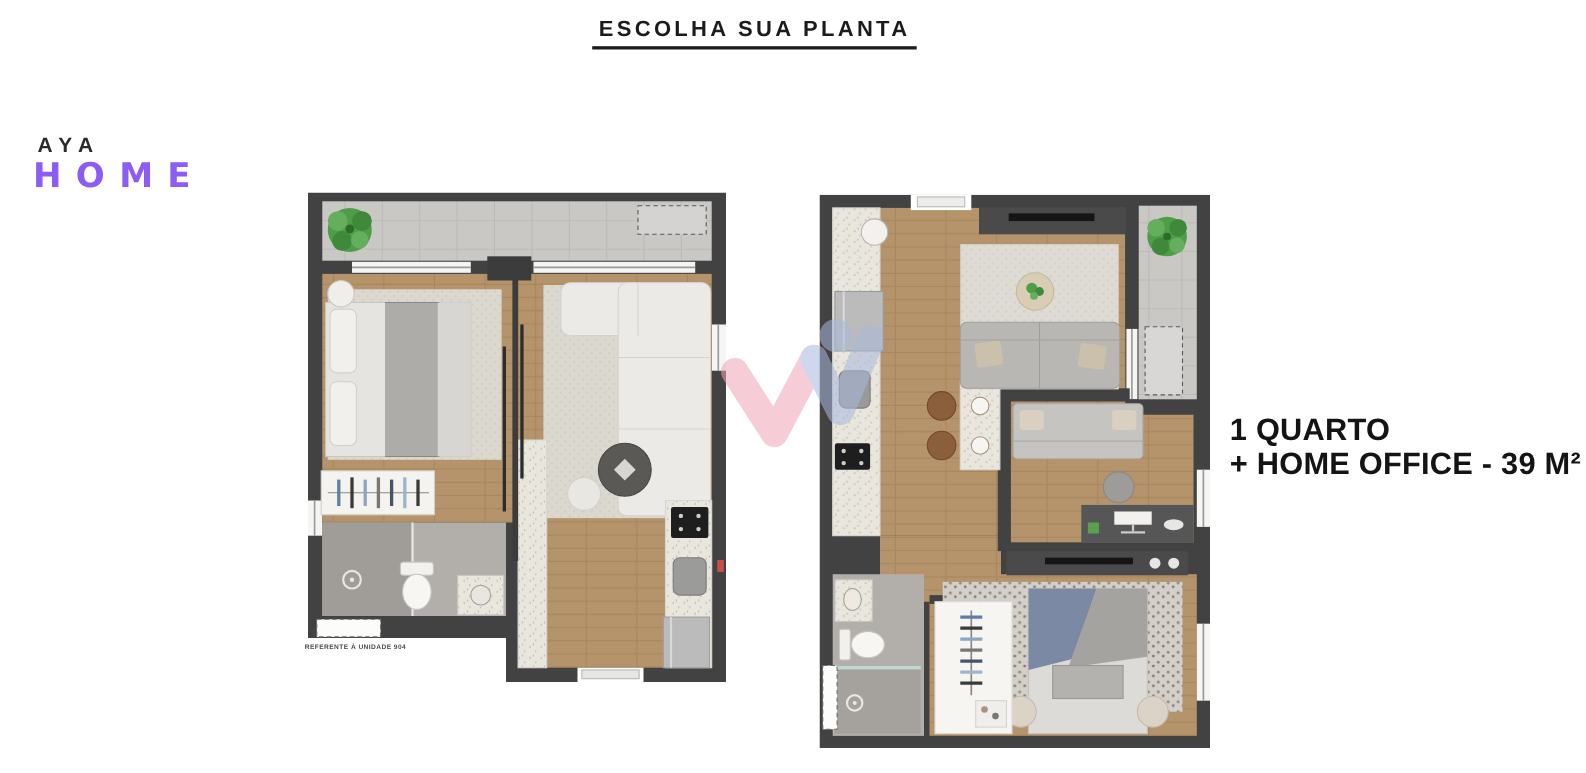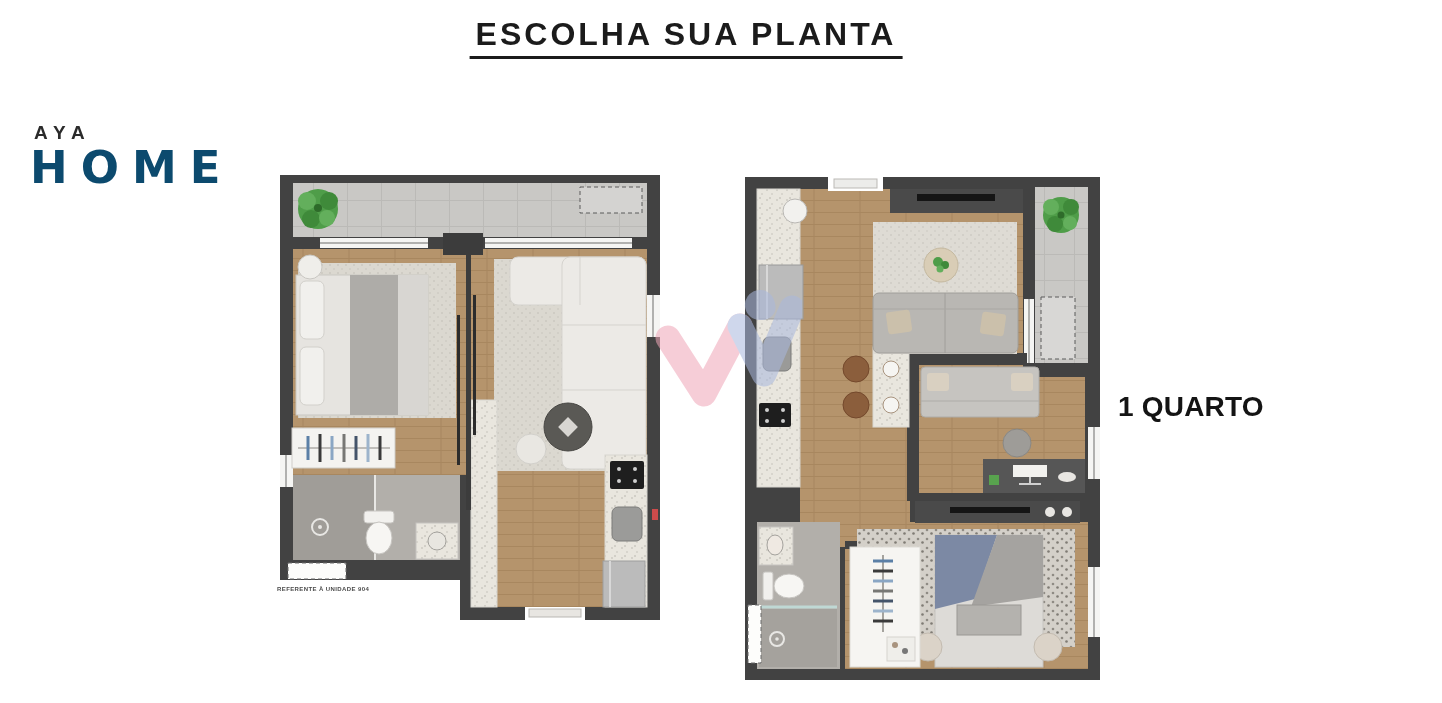--- a/index.html
+++ b/index.html
@@ -1,28 +1,28 @@
 <!DOCTYPE html>
 <html><head>
 <meta charset="utf-8">
 <style>
   html,body{margin:0;padding:0;background:#fff;}
   .canvas{position:relative;width:1442px;height:703px;background:#fff;overflow:hidden;
           font-family:"Liberation Sans","DejaVu Sans",sans-serif;color:#111;}
   .page-title{position:absolute;left:686px;top:16px;transform:translateX(-50%);
-    font-size:32px;font-weight:700;letter-spacing:3px;color:#1b1b1b;
+    font-size:20px;font-weight:700;letter-spacing:3px;color:#1b1b1b;
     border-bottom:3px solid #1b1b1b;padding:0 6px 3px 6px;white-space:nowrap;}
   .logo{position:absolute;left:30px;top:122px;}
   .logo .aya{font-size:19px;font-weight:700;letter-spacing:7px;color:#2b2b2b;margin-left:4px;}
-  .logo .home{font-size:45px;font-weight:800;letter-spacing:13px;color:#0c4a6e;line-height:1;margin-top:1px;
+  .logo .home{font-size:31px;font-weight:800;letter-spacing:13px;color:#8b5cf6;line-height:1;margin-top:1px;
     font-family:"DejaVu Sans","Liberation Sans",sans-serif;}
   .plan-label{position:absolute;font-weight:800;font-size:28px;color:#141414;letter-spacing:.2px;
     font-family:"Liberation Sans",sans-serif;white-space:nowrap;}
   .plan-label.left{left:18px;top:396px;}
-  .plan-label.right{left:1118px;top:392px;line-height:1.1;}
+  .plan-label.right{left:1118px;top:376px;line-height:1.1;}
   .plan-fig{position:absolute;}
   .plan-fig svg{display:block;}
   .caption{position:absolute;left:277px;top:586px;font-size:6px;font-weight:700;
     color:#4a4a4a;letter-spacing:.4px;}
   .watermark{position:absolute;left:652px;top:276px;opacity:.55;pointer-events:none;}
 </style>
 </head>
 <body>
 
 <div class="canvas">
@@ -30,20 +30,21 @@
   <div class="page-title">ESCOLHA SUA PLANTA</div>
 
   <div class="logo">
     <div class="aya">AYA</div>
     <div class="home">HOME</div>
   </div>
 
 
   <div class="plan-label right">
     <div>1 QUARTO</div>
+    <div>+ HOME OFFICE - 39 M²</div>
   </div>
 
   <div class="plan-fig" style="left:280px;top:175px;">
     <svg width="380" height="445" viewBox="0 0 380 445">
       <defs>
         <pattern id="wood1" width="46" height="12" patternUnits="userSpaceOnUse">
           <rect width="46" height="12" fill="#b5946c"></rect>
           <path d="M0 11.5 H46 M23 0 V12" stroke="#a8875f" stroke-width="1"></path>
         </pattern>
         <pattern id="tile1" width="34" height="26" patternUnits="userSpaceOnUse">

